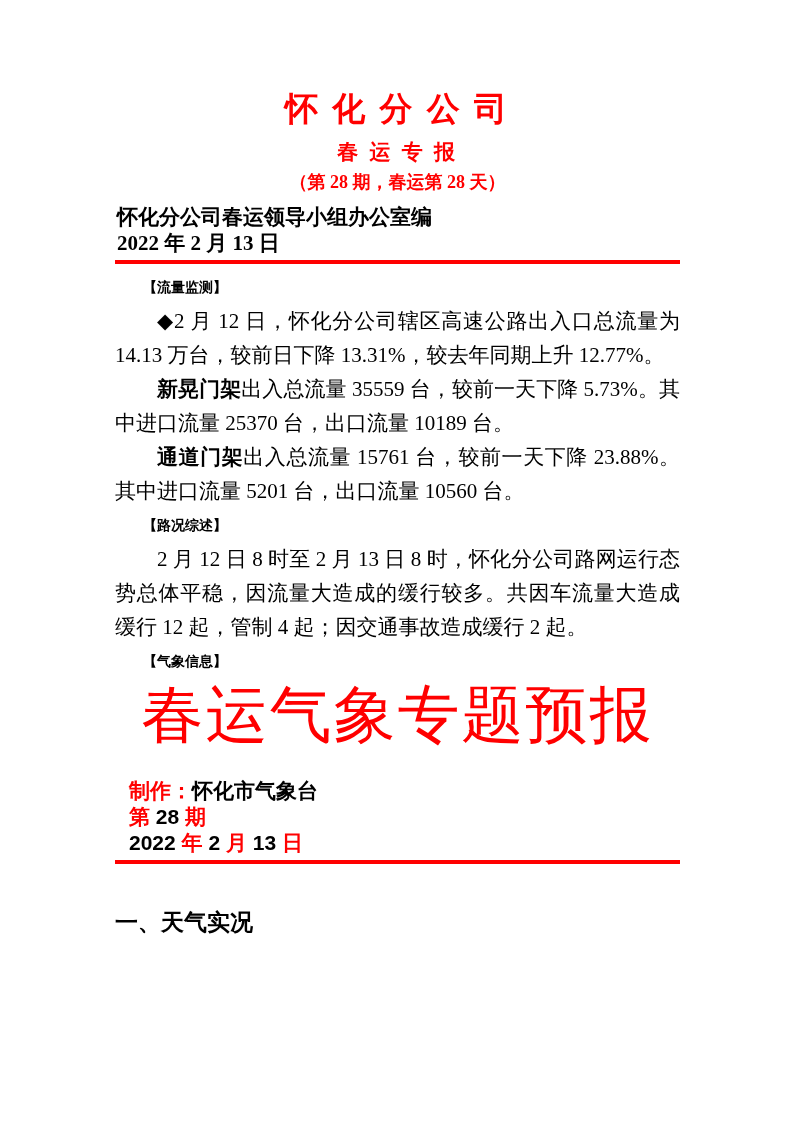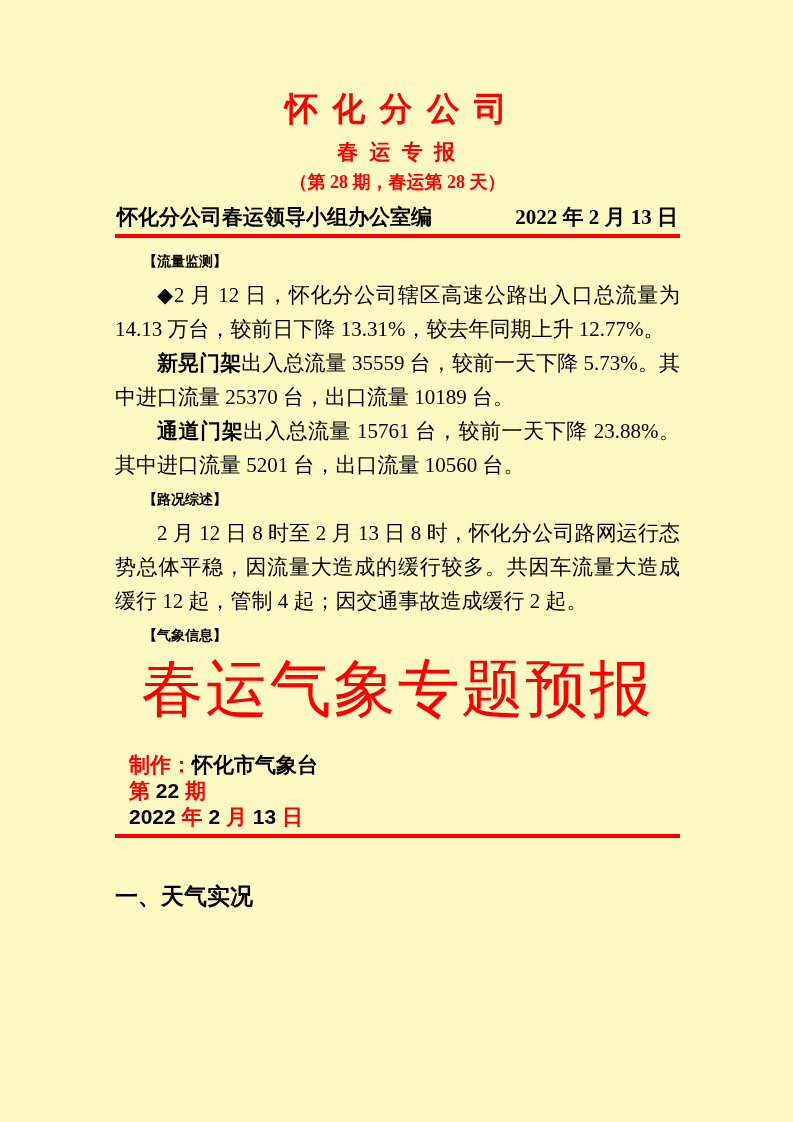--- a/index.html
+++ b/index.html
@@ -1,21 +1,21 @@
 <!DOCTYPE html>
 <html><head>
 <meta charset="utf-8">
 <style>
   html, body { margin: 0; padding: 0; background: #888; }
   .page {
     position: relative;
     width: 793px;
     height: 1122px;
     margin: 0 auto;
-    background: #fef9c3;
+    background: #ffffff;
     overflow: hidden;
     font-family: "Liberation Serif", "DejaVu Serif", serif;
     color: #000;
   }
   .content {
     padding: 90px 113px 0 115px;
   }
 
   
   .title1 {
@@ -46,20 +46,21 @@
   .editor-row {
     margin-top: 8px;
     display: flex;
     justify-content: space-between;
     align-items: baseline;
     font-size: 21px;
     line-height: 26px;
     font-weight: bold;
     padding: 0 2px 4px 2px;
     border-bottom: 4px solid #ff0000;
+    flex-direction: column;
   }
 
   
   .section-header {
     font-family: "Liberation Sans", "DejaVu Sans", sans-serif;
     font-weight: bold;
     font-size: 14px;
     line-height: 34px;
     text-indent: 2em;
     margin: 0;
@@ -136,20 +137,20 @@
     <p class="body-para"><span class="gantry-name">通道门架</span><span>出入总流量 15761 台，较前一天下降 23.88%。其中进口流量 5201 台，出口流量 10560 台。</span></p>
 
     <div class="section-header">【路况综述】</div>
     <p class="body-para">2 月 12 日 8 时至 2 月 13 日 8 时，怀化分公司路网运行态势总体平稳，因流量大造成的缓行较多。共因车流量大造成缓行 12 起，管制 4 起；因交通事故造成缓行 2 起。</p>
 
     <div class="section-header">【气象信息】</div>
     <div class="banner-title">春运气象专题预报</div>
 
     <div class="producer-row">
       <span><span class="red">制作：</span><span class="blk">怀化市气象台</span></span>
-      <span><span class="red">第</span><span class="blk"> 22 </span><span class="red">期</span></span>
+      <span><span class="red">第</span><span class="blk"> 28 </span><span class="red">期</span></span>
       <span><span class="blk">2022 </span><span class="red">年 </span><span class="blk">2 </span><span class="red">月 </span><span class="blk">13 </span><span class="red">日</span></span>
     </div>
 
     <div class="weather-heading">一、天气实况</div>
 
   </div>
 </div>
 
 </body></html>

